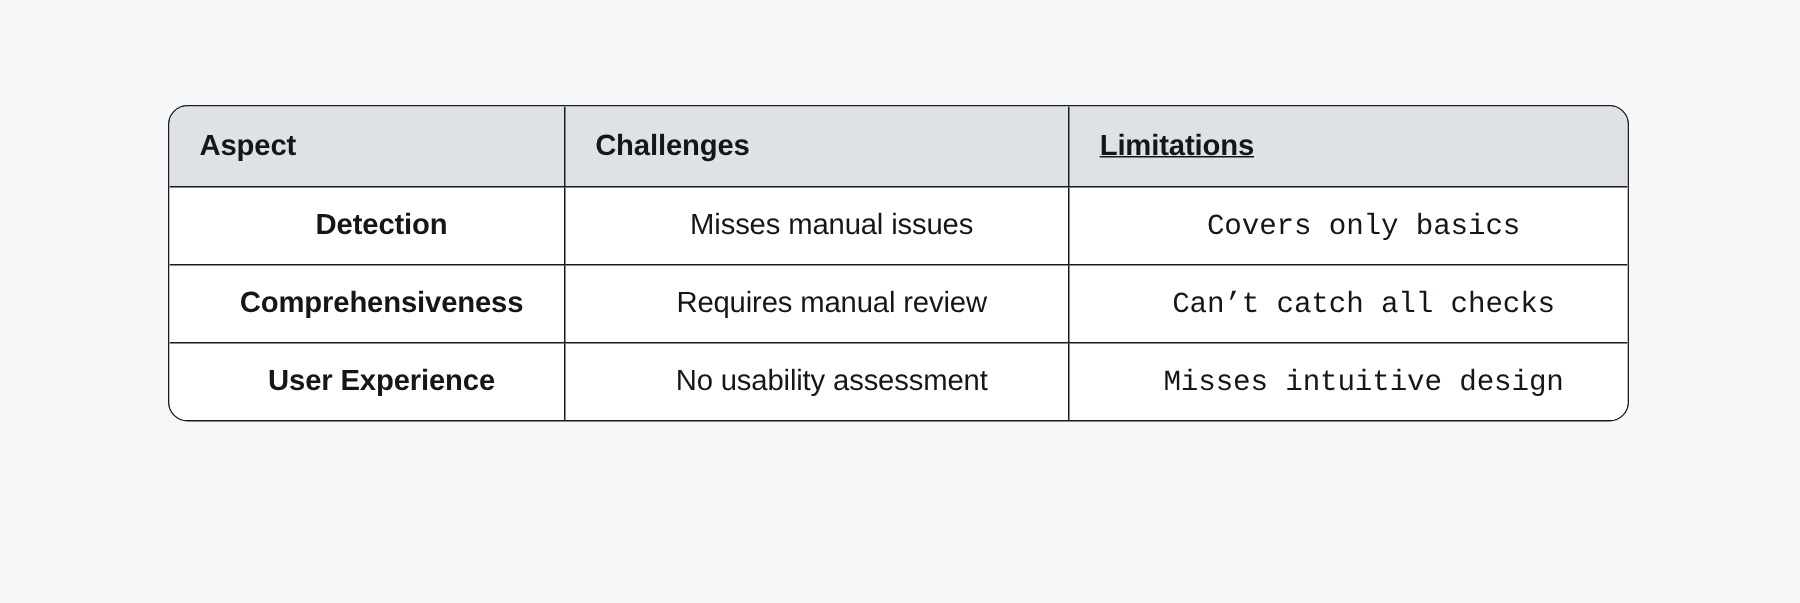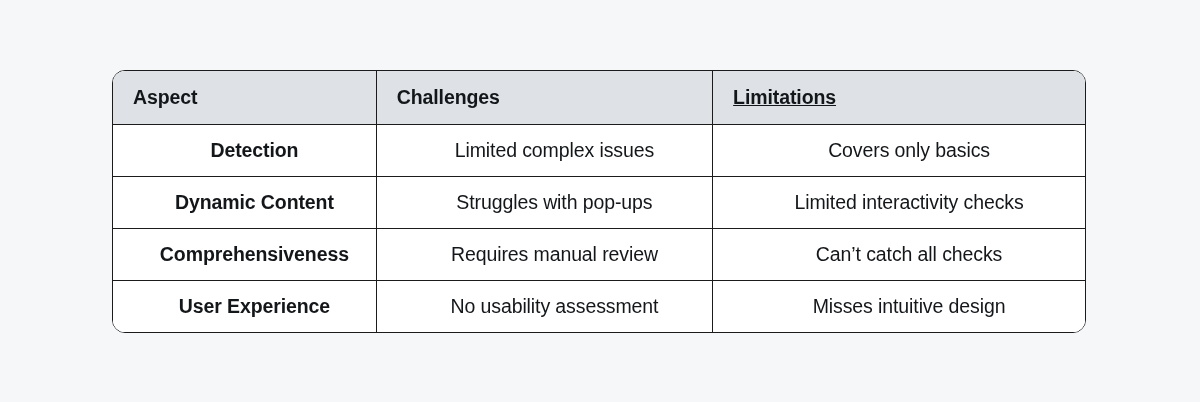--- a/index.html
+++ b/index.html
@@ -73,20 +73,21 @@
     height: 51px;
     box-sizing: border-box;
     border-bottom: 1.6px solid #1b1b1b;
     border-right: 1.6px solid #1b1b1b;
     vertical-align: middle;
     letter-spacing: -0.1px;
     background: #ffffff;
   }
   table.cmp tbody td:last-child {
     border-right: none;
+    font-family: Liberation Mono, monospace;
   }
   table.cmp tbody tr:last-child td {
     border-bottom: none;
     margin-top: 28px;
   }
 
   table.cmp tbody td.aspect {
     font-weight: bold;
   }
 </style>
@@ -105,27 +106,22 @@
       <thead>
         <tr>
           <th>Aspect</th>
           <th>Challenges</th>
           <th>Limitations</th>
         </tr>
       </thead>
       <tbody>
         <tr>
           <td class="aspect">Detection</td>
-          <td>Limited complex issues</td>
+          <td>Misses manual issues</td>
           <td>Covers only basics</td>
-        </tr>
-        <tr>
-          <td class="aspect">Dynamic Content</td>
-          <td>Struggles with pop-ups</td>
-          <td>Limited interactivity checks</td>
         </tr>
         <tr>
           <td class="aspect">Comprehensiveness</td>
           <td>Requires manual review</td>
           <td>Can’t catch all checks</td>
         </tr>
         <tr>
           <td class="aspect">User Experience</td>
           <td>No usability assessment</td>
           <td>Misses intuitive design</td>

